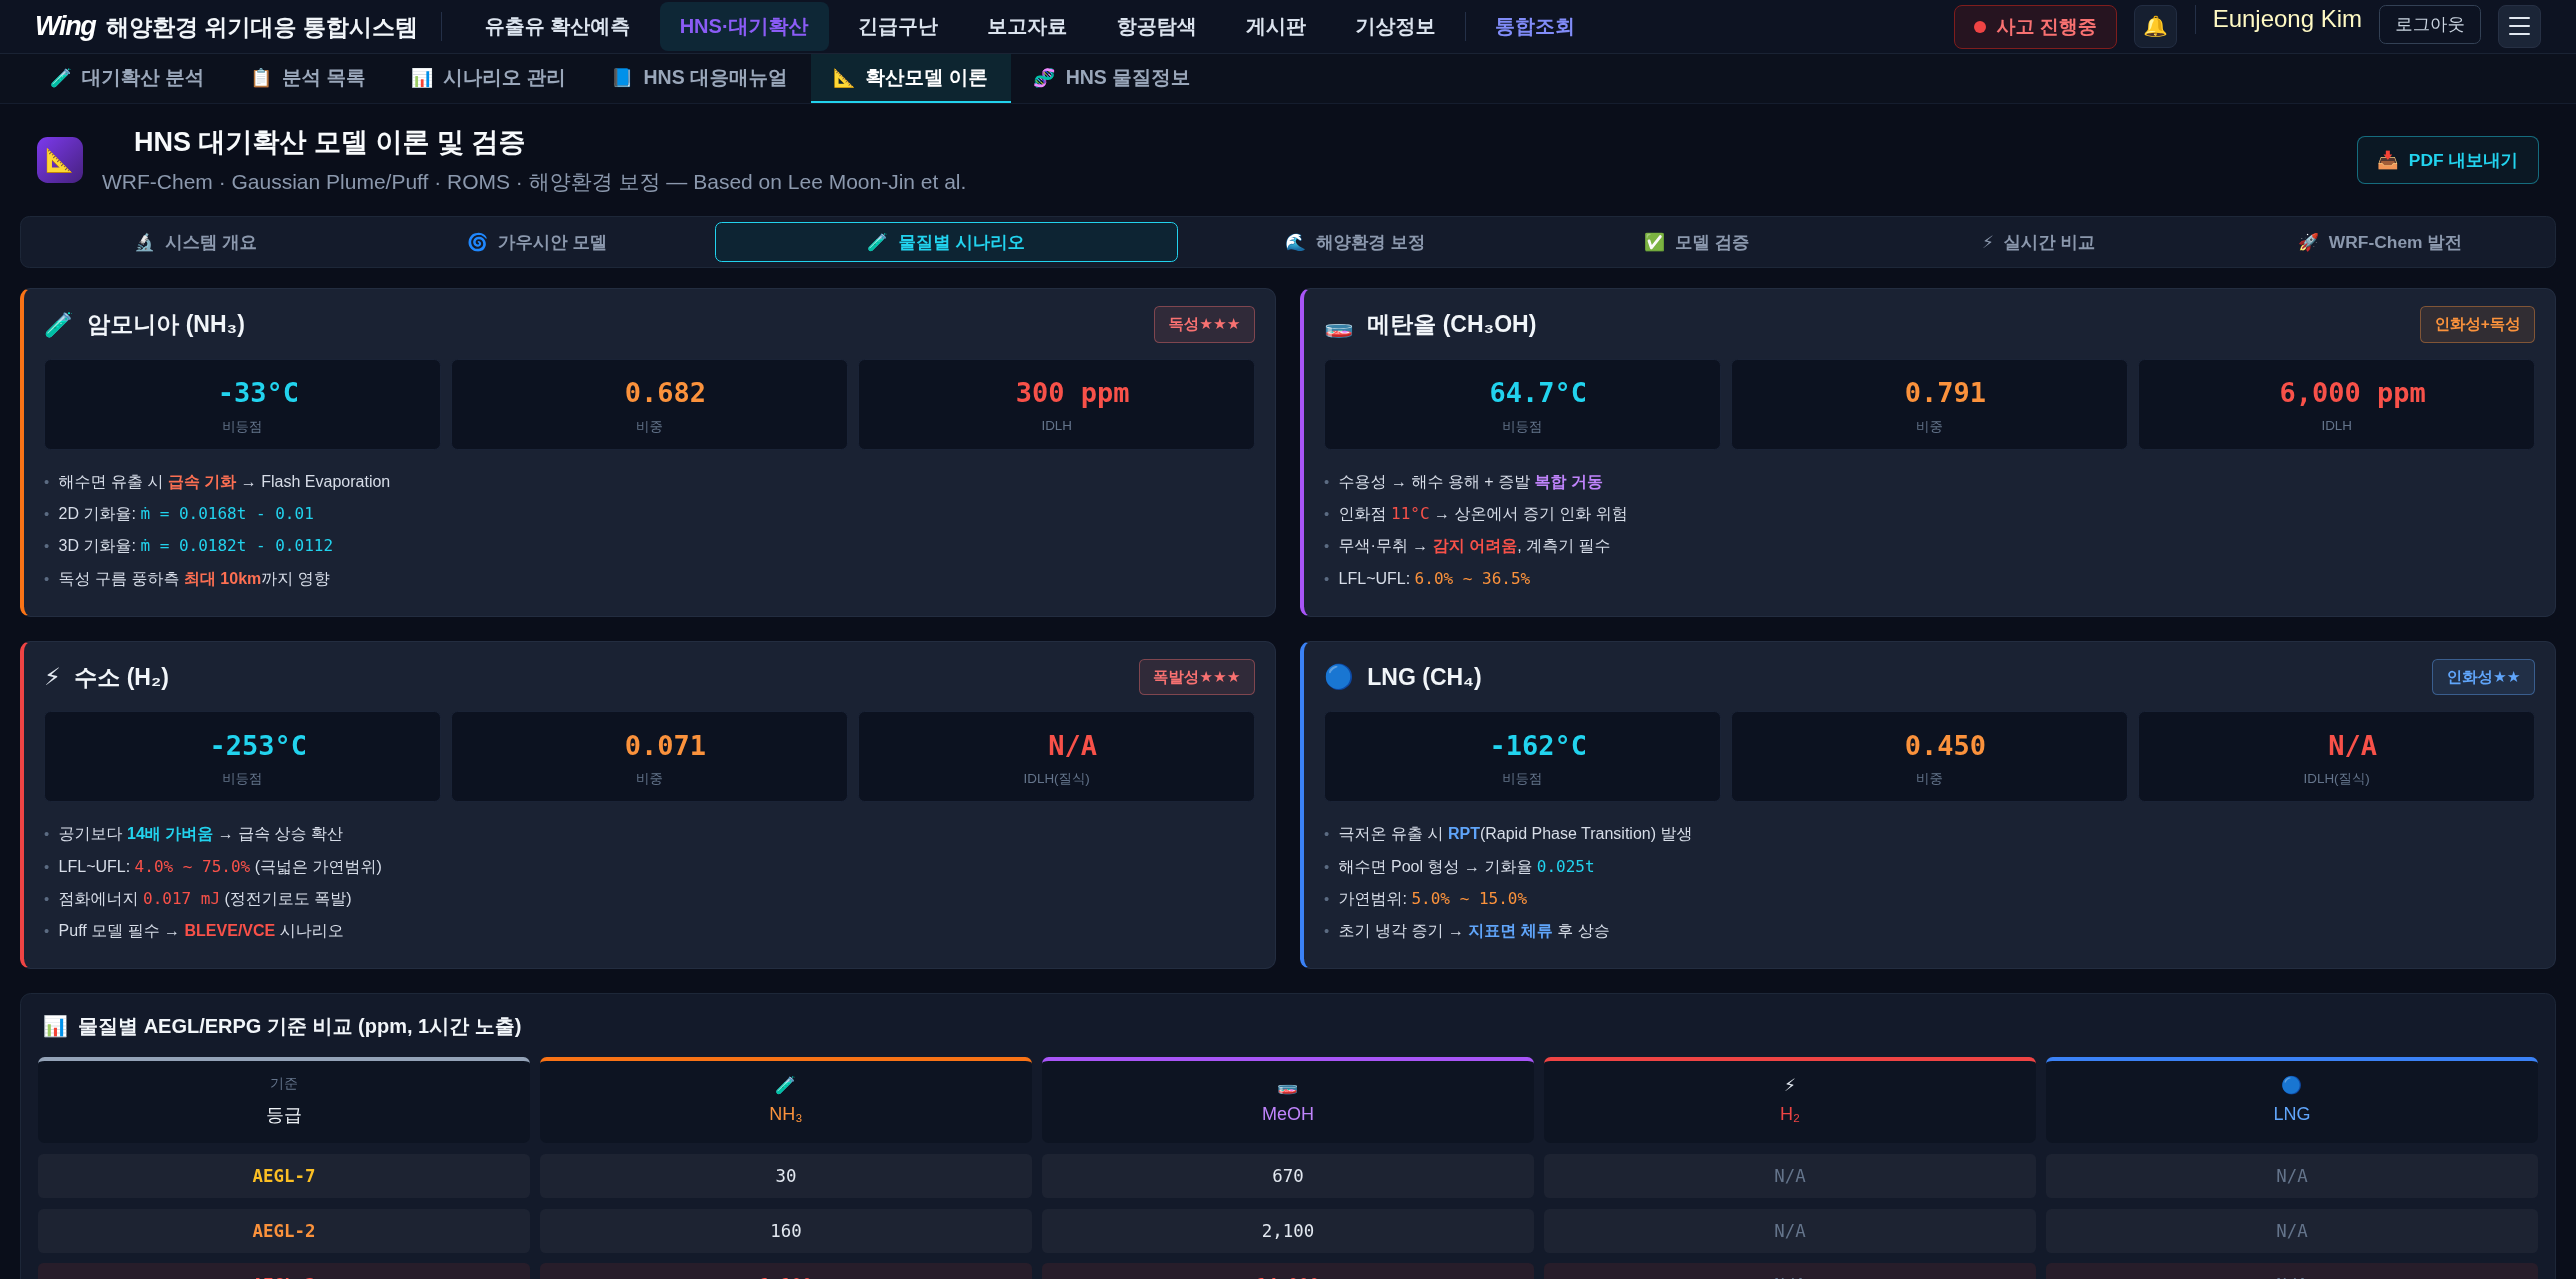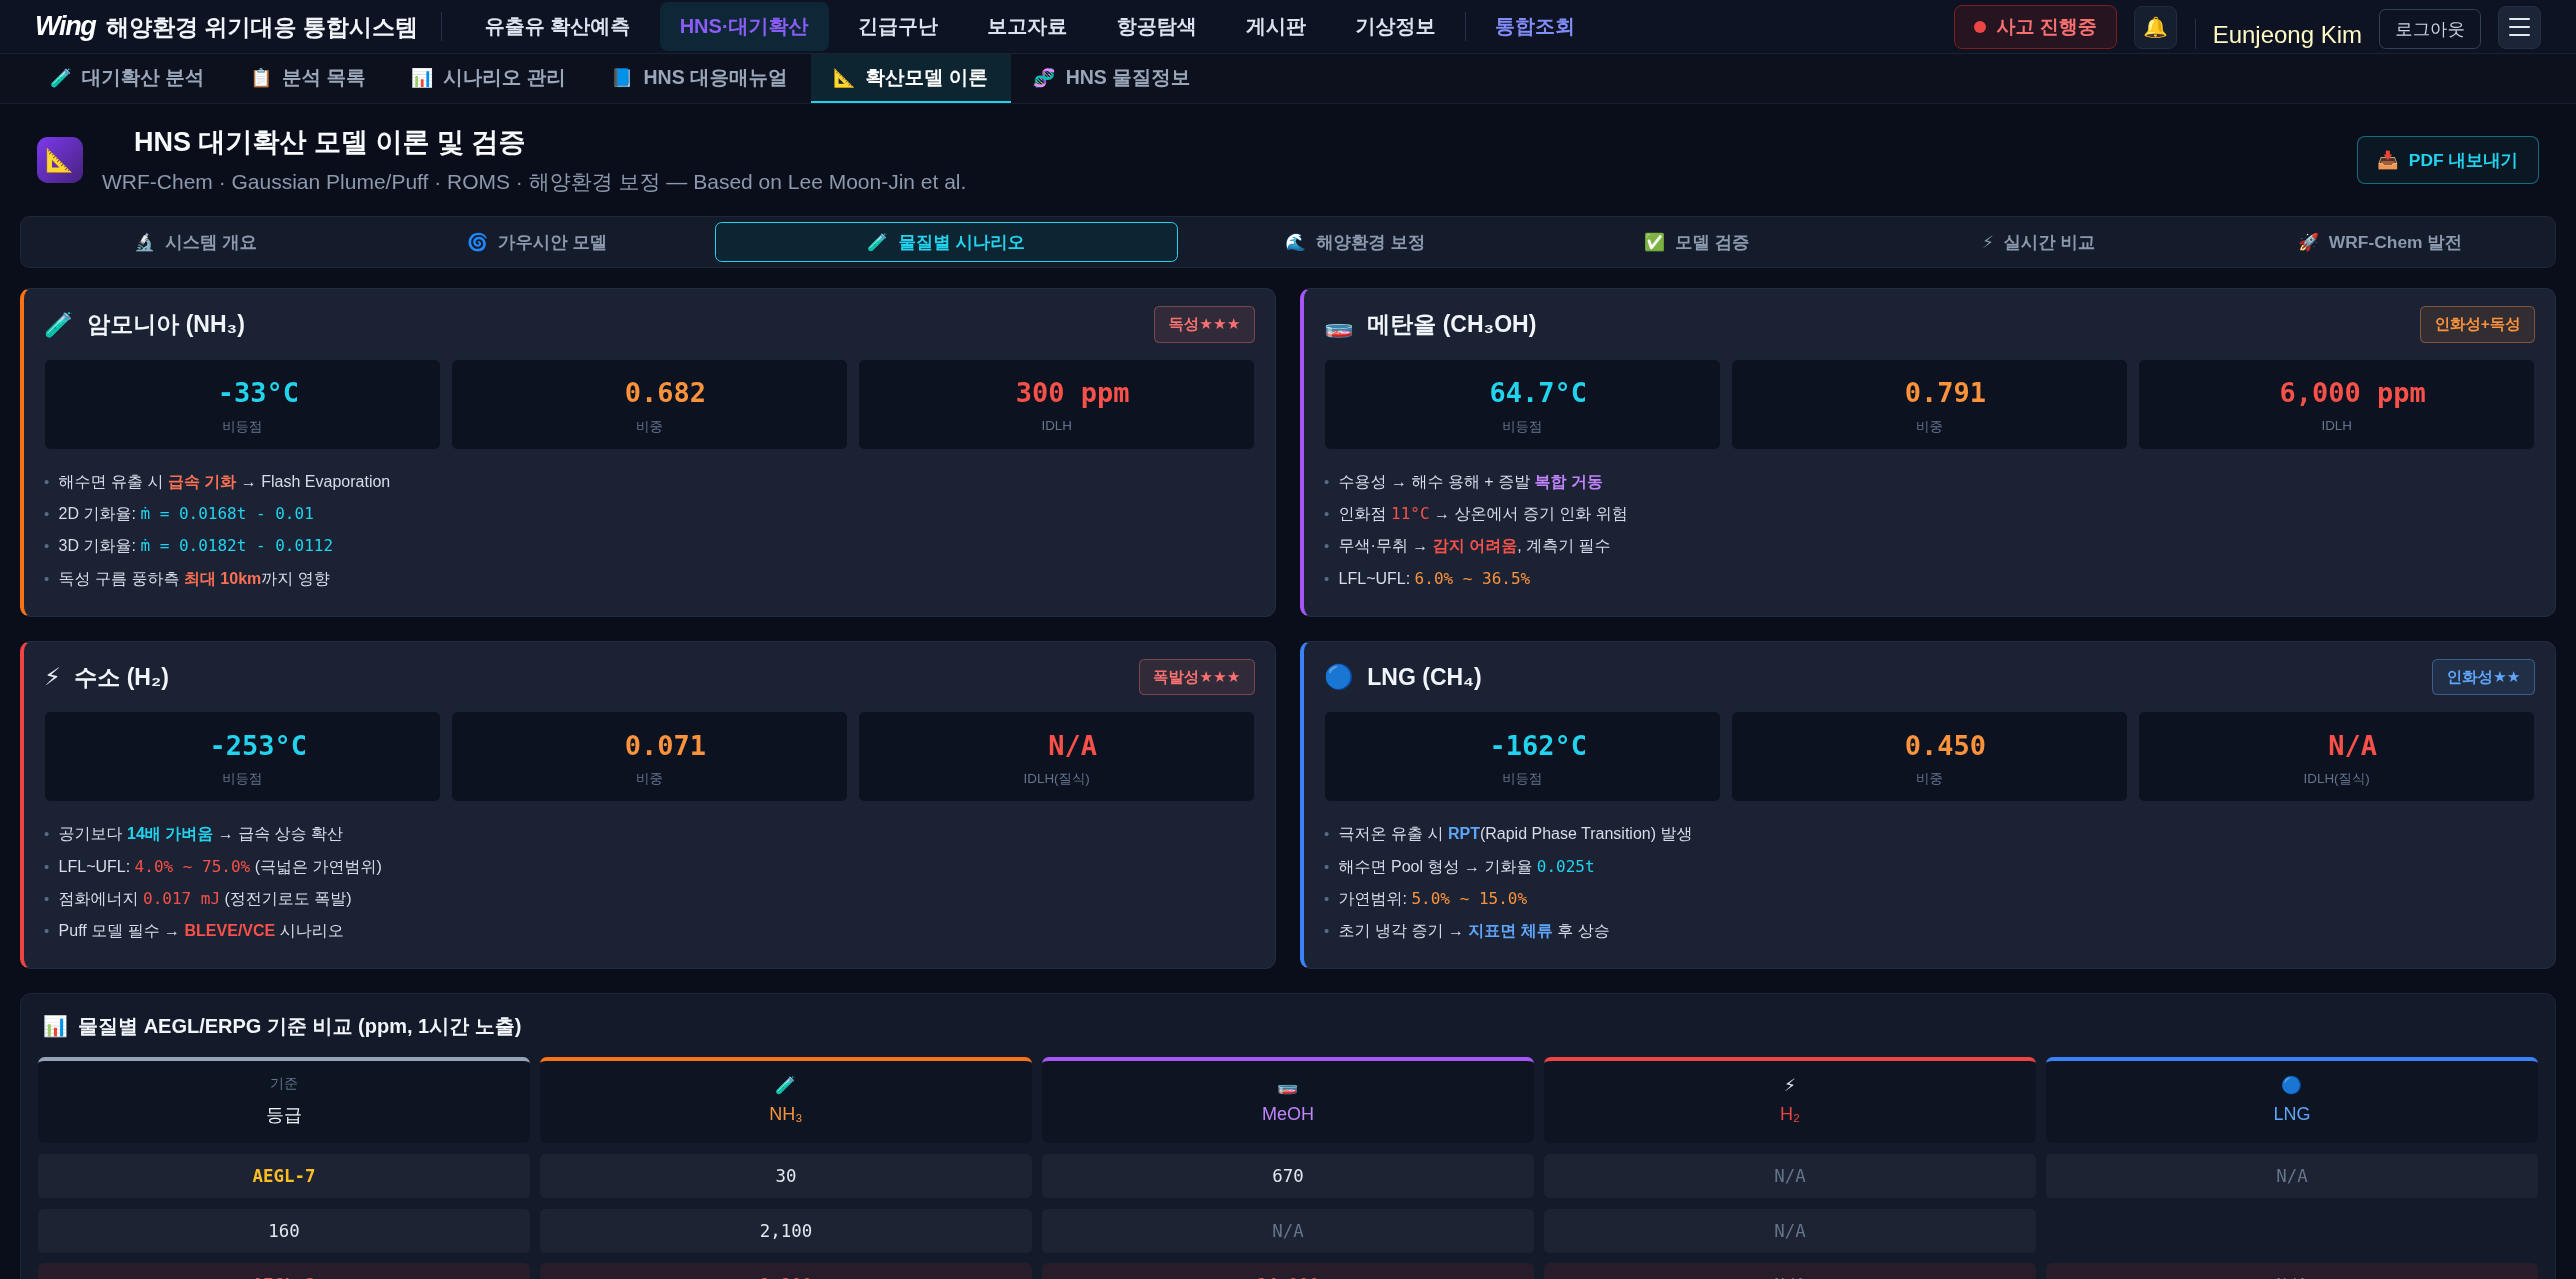--- a/index.html
+++ b/index.html
@@ -19,21 +19,21 @@
   .logo-mark { font-size:27px; font-weight:700; font-style:italic; color:#ffffff; letter-spacing:-1.3px; }
   .logo-text { font-size:23px; font-weight:700; color:#f1f5f9; }
   .vdiv { width:0.7px; height:29.5px; background:#243048; }
   .mainnav { display:flex; align-items:center; gap:9.4px; }
   .nav-item {
     font-size:20px; font-weight:700; color:#dbe3ee; padding:10.7px 20px;
     border-radius:8px; cursor:pointer; white-space:nowrap;
   }
   .nav-item.active { color:#8b5cf6; background:rgba(34,211,238,0.10); }
   .nav-item.accent { color:#818cf8; }
-  .topbar-right { margin-left:auto; display:flex; align-items:flex-end; gap:17.4px; }
+  .topbar-right { margin-left:auto; display:flex; align-items:flex-start; gap:17.4px; }
   .incident-badge {
     display:flex; align-items:center; gap:10.7px; font-size:19px; font-weight:700; color:#f87171;
     background:rgba(127,29,29,0.22); border:0.7px solid #7f1d1d; border-radius:8px; padding:8px 19px;
   }
   .incident-dot { width:12px; height:12px; border-radius:50%; background:#ef4444; }
   .bell-btn {
     width:43px; height:43px; border-radius:8px; background:#161f30; border:0.7px solid #222d42;
     display:flex; align-items:center; justify-content:center; font-size:20px; cursor:pointer;
   }
   .user-name { font-size:24px; color:#fef9c3; }
@@ -446,20 +446,21 @@
     </div>
   <div id="cmp-body">
       <div class="cmp-grid-row cmp-row">
         <div class="dcell label" style="color: rgb(251, 191, 36);">AEGL-7</div>
         <div class="dcell">30</div>
         <div class="dcell">670</div>
         <div class="dcell dim">N/A</div>
         <div class="dcell dim">N/A</div>
       </div>
       <div class="cmp-grid-row cmp-row">
+        <div class="dcell label" style="color: rgb(251, 146, 60);">AEGL-2</div>
         <div class="dcell">160</div>
         <div class="dcell">2,100</div>
         <div class="dcell dim">N/A</div>
         <div class="dcell dim">N/A</div>
       </div>
       <div class="cmp-grid-row cmp-row row-red">
         <div class="dcell label" style="color: rgb(248, 81, 73);">AEGL-3</div>
         <div class="dcell red">1,100</div>
         <div class="dcell red">14,000</div>
         <div class="dcell dim">N/A</div>

